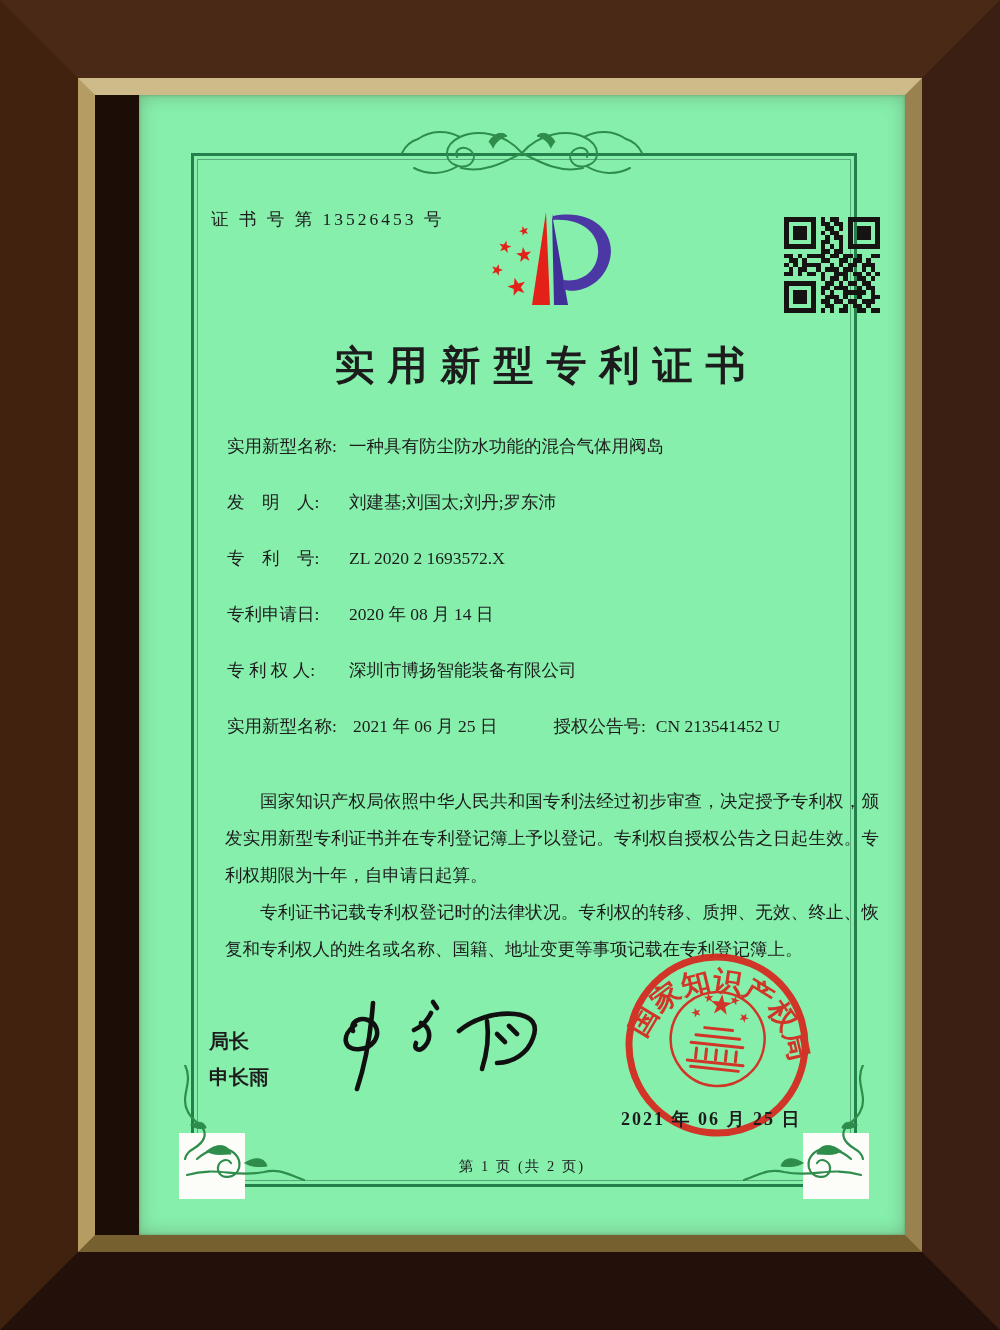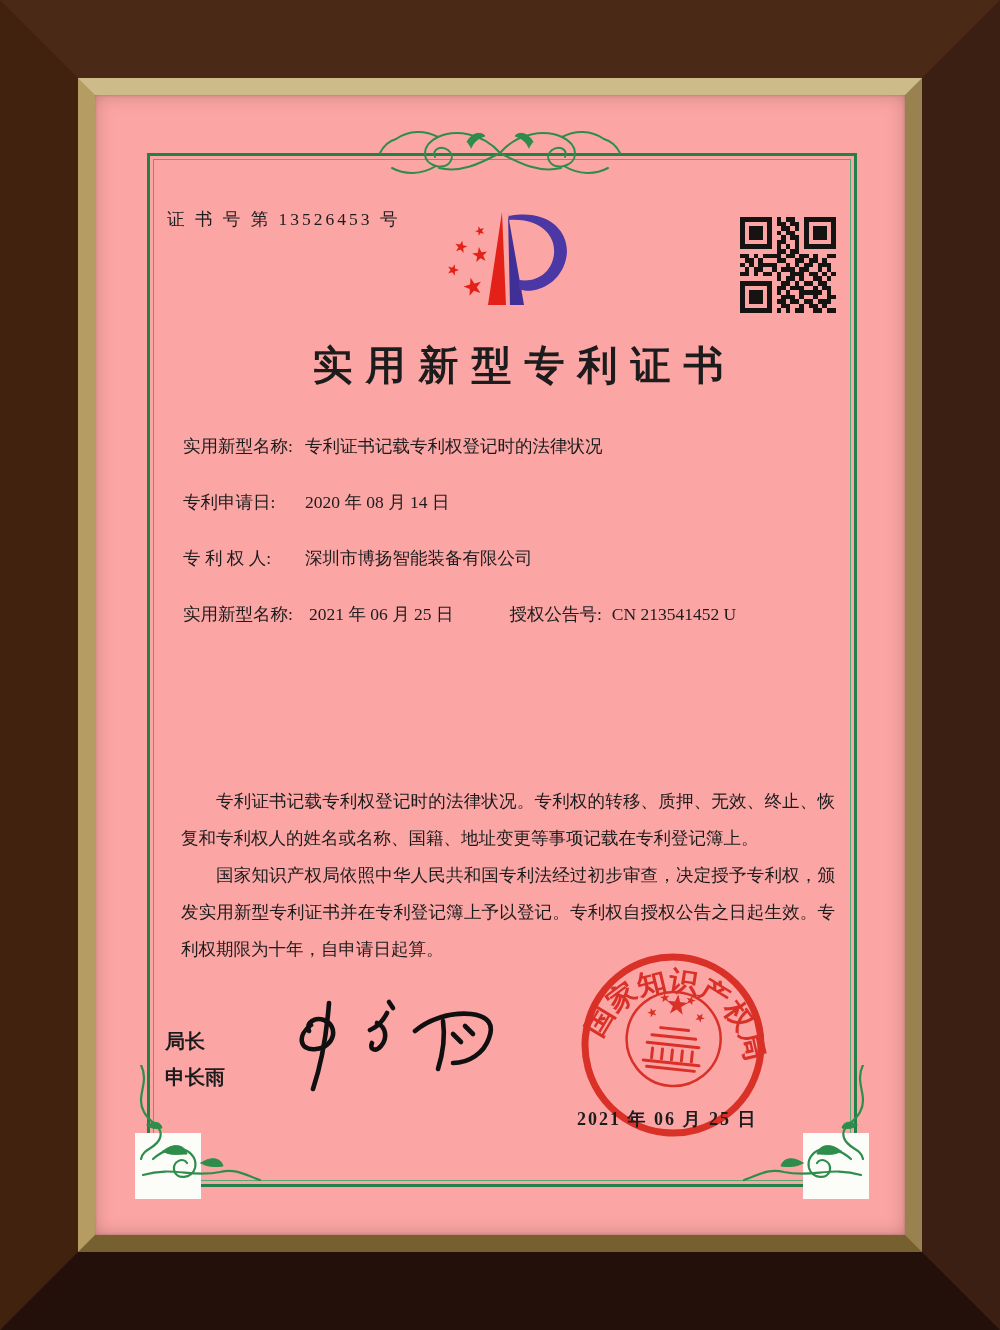--- a/index.html
+++ b/index.html
@@ -14,22 +14,23 @@
     position:absolute;inset:0;box-sizing:border-box;
     border:78px solid;
     border-color:#4a2a16 #3a1f12 #24100a #41220f;
   }
   .frame-gold{
     position:absolute;inset:78px;box-sizing:border-box;
     border:17px solid;
     border-color:#cdbb8a #99824f #76602f #b49c63;
   }
   .paper{
-    position:absolute;inset:95px;background:#fca5a5;
+    position:absolute;inset:95px;background:#86efac;
     box-shadow:inset 0 0 18px rgba(70,50,25,.30), inset 0 0 3px rgba(70,50,25,.35);
+    margin-left:44px;
   }
   
   .green-border{
     position:absolute;left:52px;top:58px;right:48px;bottom:48px;
     border:3px solid #23804a;box-sizing:border-box;
   }
   .green-border-inner{
     position:absolute;inset:3px;border:1px solid #57a877;
   }
   .corner-mask{position:absolute;width:66px;height:66px;background:#fcfcf8;}
@@ -566,36 +567,42 @@
       <div class="b"></div>
       <div></div>
       <div class="b"></div>
       <div class="b"></div>
     </div>
 
   <div class="doc-title">实用新型专利证书</div>
 
   <div class="fields">
     <div class="field-row">
-      <span class="field-label">实用新型名称:</span><span>专利证书记载专利权登记时的法律状况</span>
+      <span class="field-label">实用新型名称:</span><span>一种具有防尘防水功能的混合气体用阀岛</span>
+    </div>
+    <div class="field-row">
+      <span class="field-label">发　明　人:</span><span>刘建基;刘国太;刘丹;罗东沛</span>
+    </div>
+    <div class="field-row">
+      <span class="field-label">专　利　号:</span><span>ZL 2020 2 1693572.X</span>
     </div>
     <div class="field-row">
       <span class="field-label">专利申请日:</span><span>2020 年 08 月 14 日</span>
     </div>
     <div class="field-row">
       <span class="field-label">专 利 权 人:</span><span>深圳市博扬智能装备有限公司</span>
     </div>
     <div class="grant-row">
       <span><span class="field-label">实用新型名称:</span><span>2021 年 06 月 25 日</span></span><span class="grant-no-group"><span class="field-label">授权公告号:</span><span>CN 213541452 U</span></span>
     </div>
   </div>
 
   <div class="body-text">
+    <p>国家知识产权局依照中华人民共和国专利法经过初步审查，决定授予专利权，颁发实用新型专利证书并在专利登记簿上予以登记。专利权自授权公告之日起生效。专利权期限为十年，自申请日起算。</p>
     <p>专利证书记载专利权登记时的法律状况。专利权的转移、质押、无效、终止、恢复和专利权人的姓名或名称、国籍、地址变更等事项记载在专利登记簿上。</p>
-    <p>国家知识产权局依照中华人民共和国专利法经过初步审查，决定授予专利权，颁发实用新型专利证书并在专利登记簿上予以登记。专利权自授权公告之日起生效。专利权期限为十年，自申请日起算。</p>
   </div>
 
   <div class="director">
     <div>局长</div>
     <div>申长雨</div>
   </div>
 
   <svg class="signature" width="230" height="105" viewBox="0 0 230 105">
     <g stroke="#101010" stroke-width="4.6" fill="none" stroke-linecap="round" stroke-linejoin="round">
       <path d="M46,10 C44,36 40,66 30,96"></path>
@@ -631,13 +638,14 @@
         <path d="M76,90 h44"></path>
         <path d="M72,98 h52"></path>
         <path d="M78,103 v10 M88,103 v10 M98,103 v10 M108,103 v10 M118,103 v10"></path>
         <path d="M70,116 h56"></path>
         <path d="M74,122 h48"></path>
       </g>
     </g>
   </svg>
   <div class="seal-date">2021 年 06 月 25 日</div>
 
+  <div class="footer">第 1 页 (共 2 页)</div>
 </div>
 
 </body></html>

